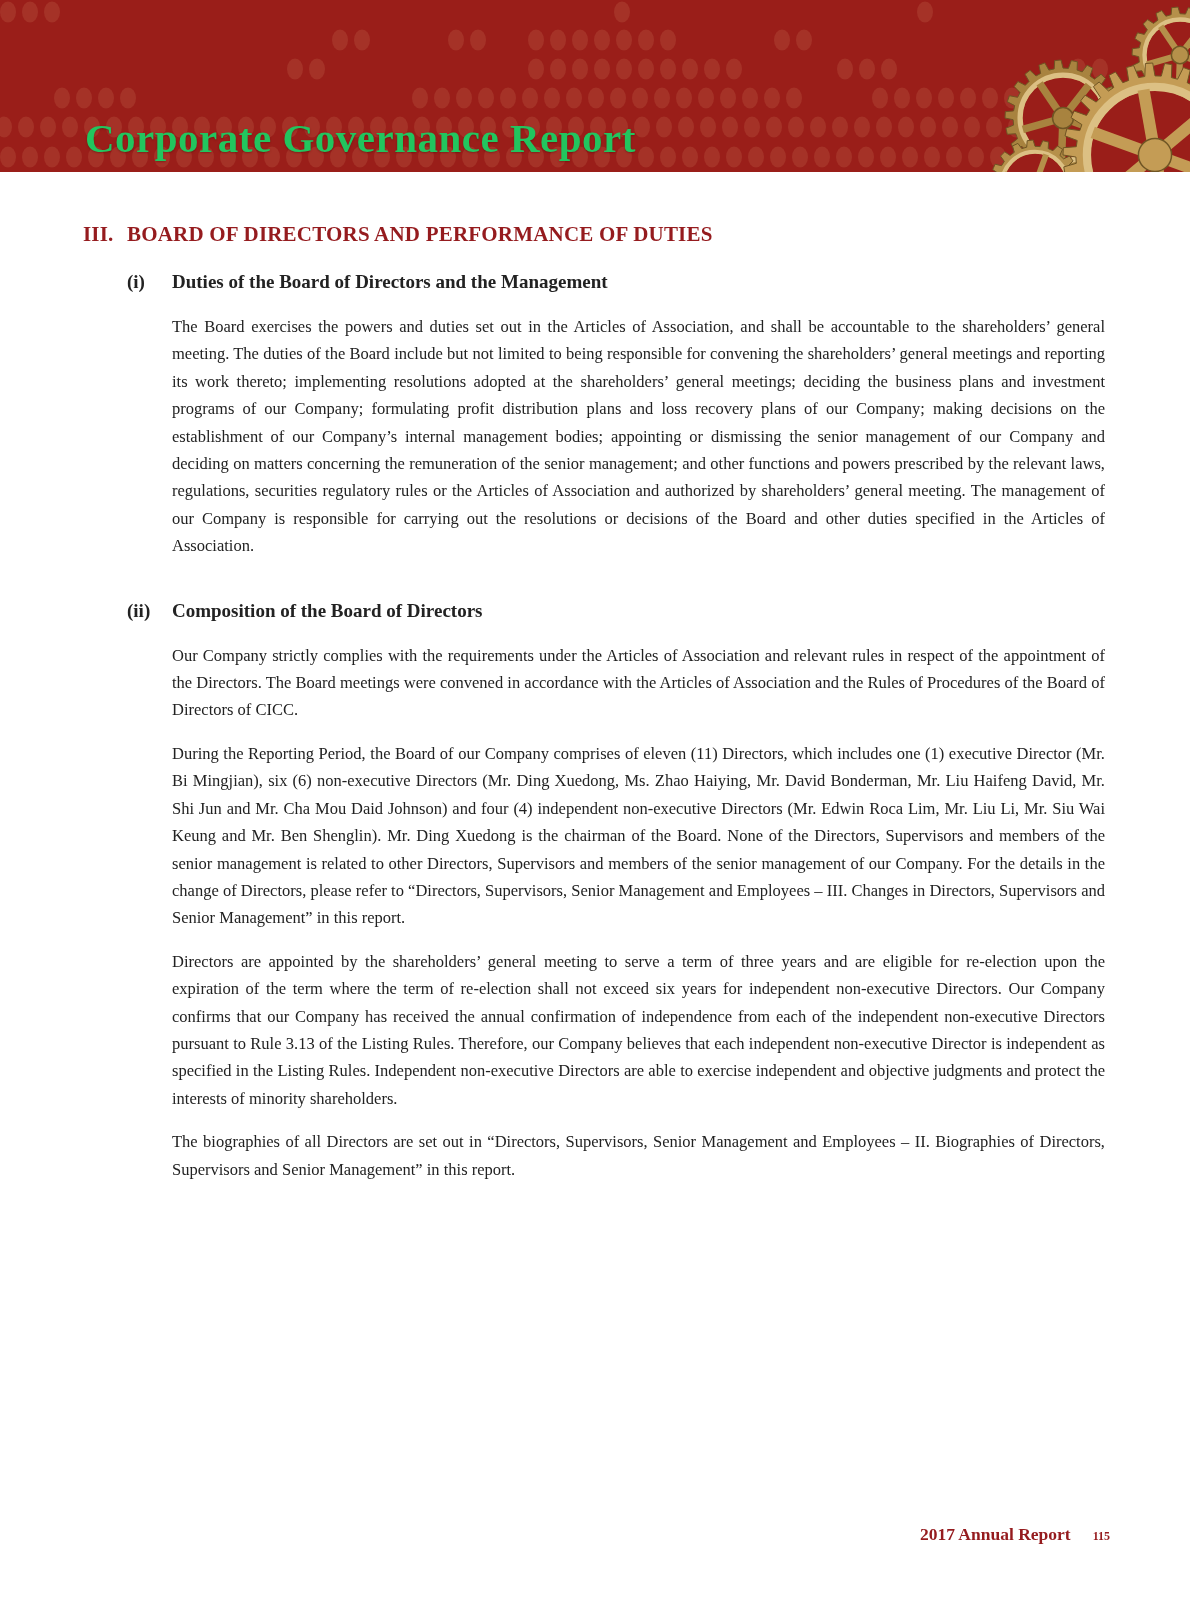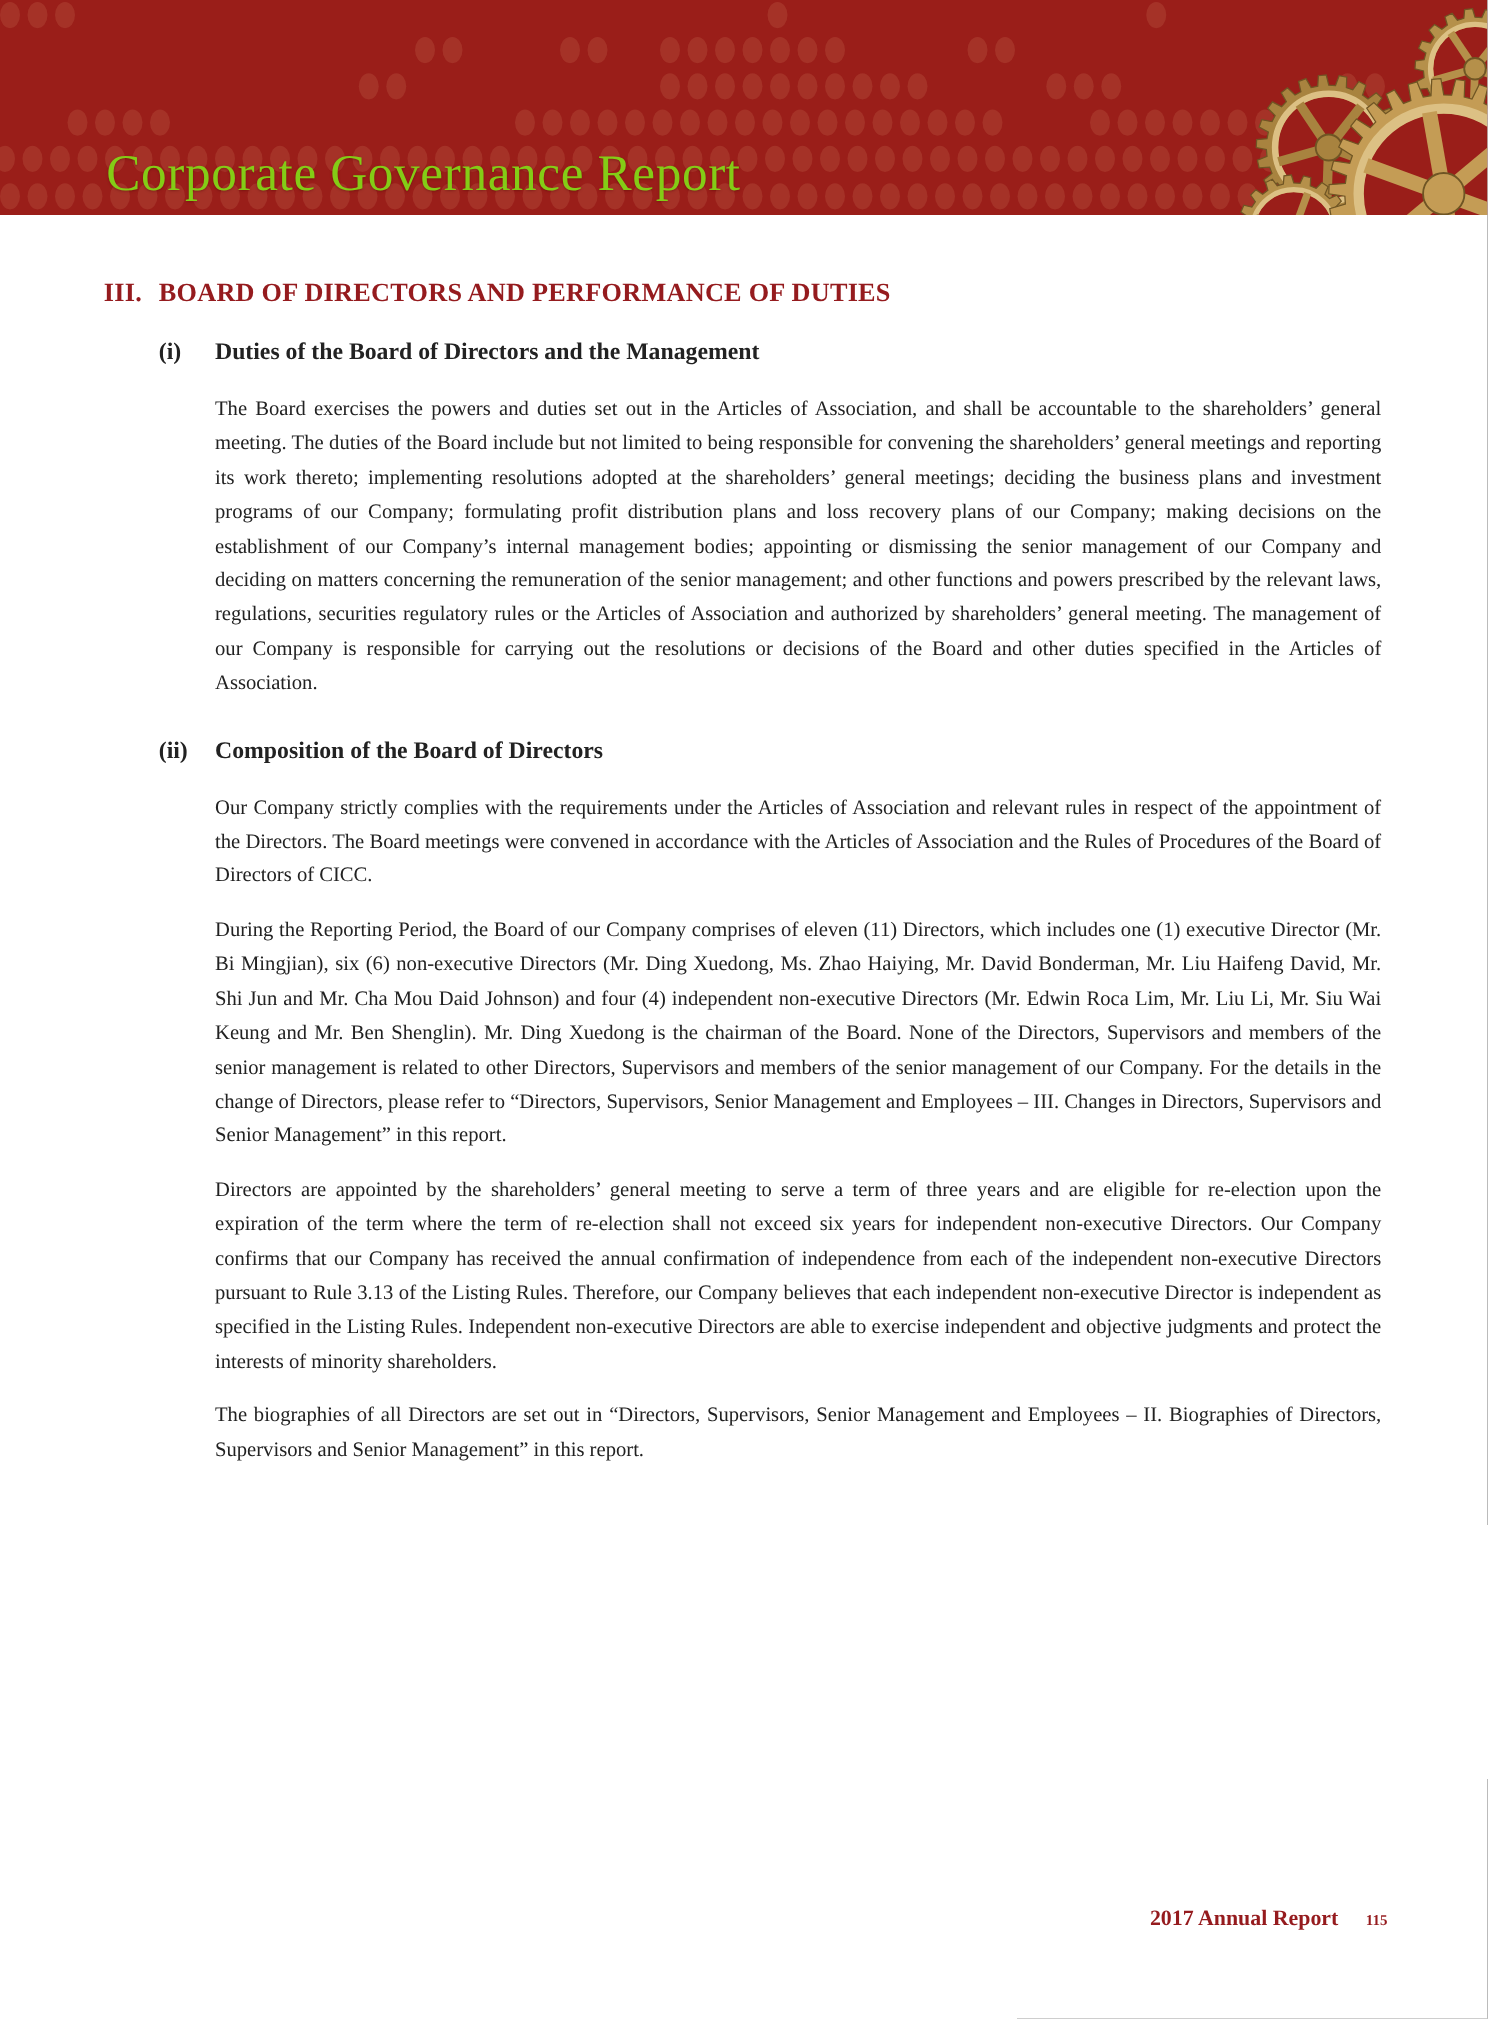--- a/index.html
+++ b/index.html
@@ -26,43 +26,43 @@
     position:relative;
     width:1190px;height:172px;
     background:var(--banner-bg);
     overflow:hidden;
   }
   .banner svg{position:absolute;left:0;top:0;}
   .banner-title{
     position:absolute;
     left:85px;bottom:10px;
     font-size:41px;
-    font-weight:400;
+    font-weight:700;
     letter-spacing:.5px;
-    color:#84cc16;
+    color:#22c55e;
     z-index:3;
     text-shadow:0 1px 2px rgba(60,0,0,.35);
   }
   .h1{
     display:flex;
     margin:50px 85px 0 83px;
     color:var(--accent-red);
     font-weight:bold;
     font-size:21px;
     letter-spacing:.2px;
   }
   .h1-num{width:44px;flex:none;}
   .h2{
     display:flex;
     margin:24px 85px 0 127px;
     font-weight:bold;
     font-size:19px;
   }
   .h2-num{width:45px;flex:none;font-weight:bold;}
-  .h2-later{margin-top:30px;}
+  .h2-later{margin-top:40px;}
   .para{
     margin:20px 85px 0 172px;
     font-size:16.5px;
     line-height:27.4px;
     text-align:justify;
   }
   .para + .para{margin-top:16px;}
   .footer{
     position:absolute;
     top:1524px;right:80px;

